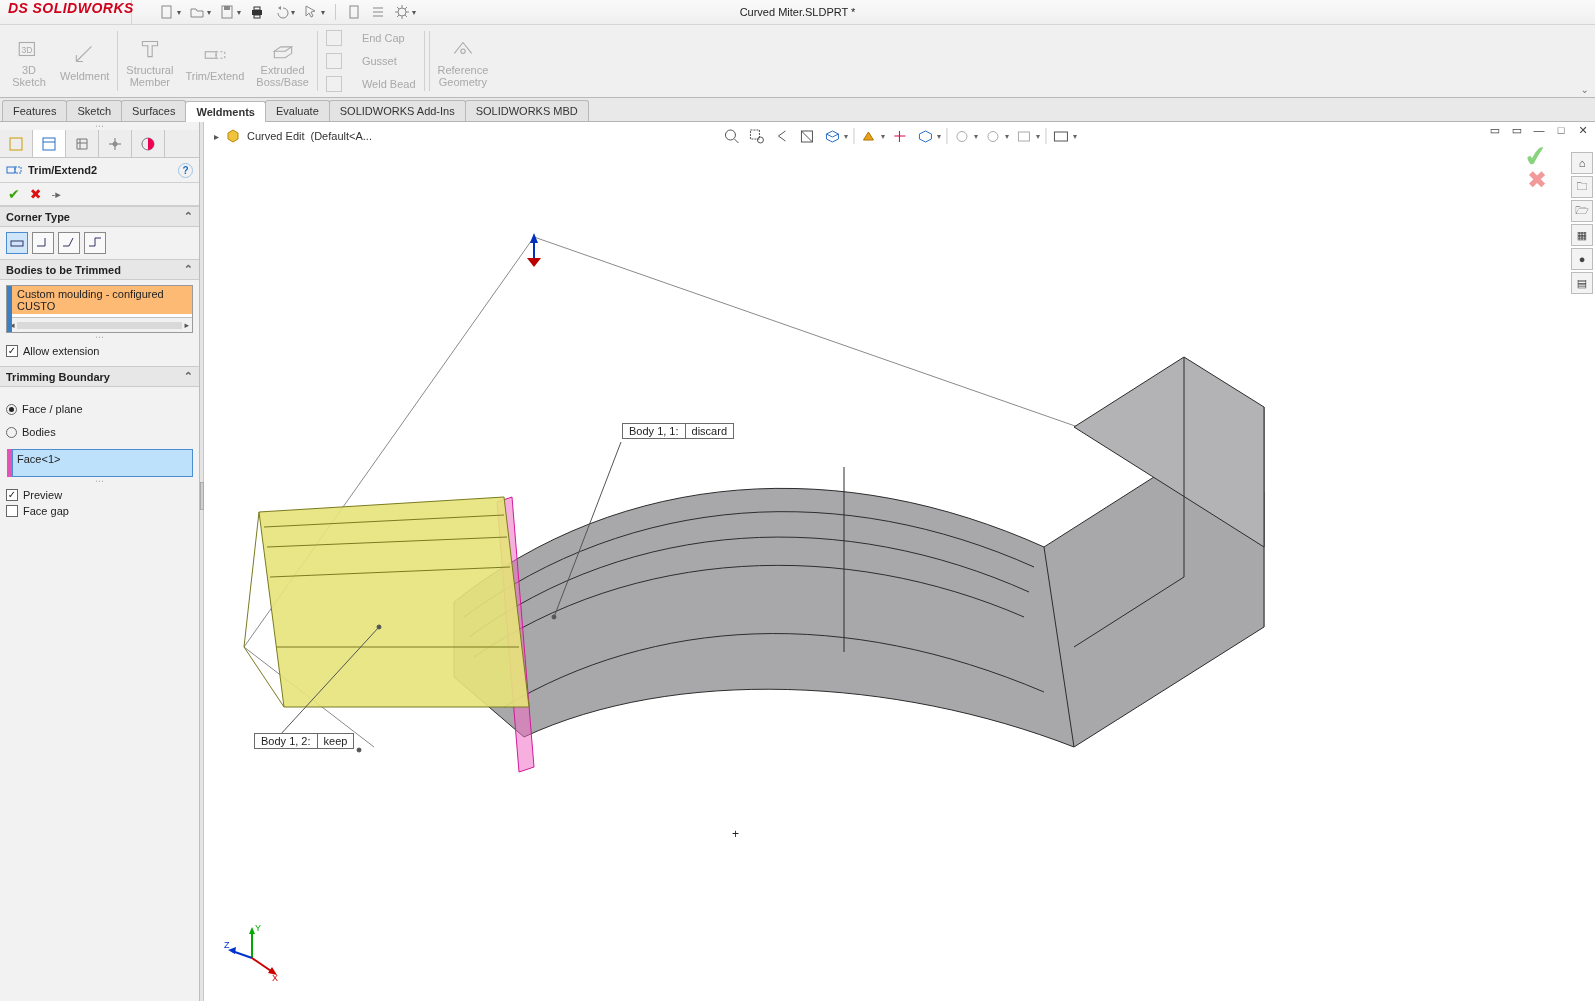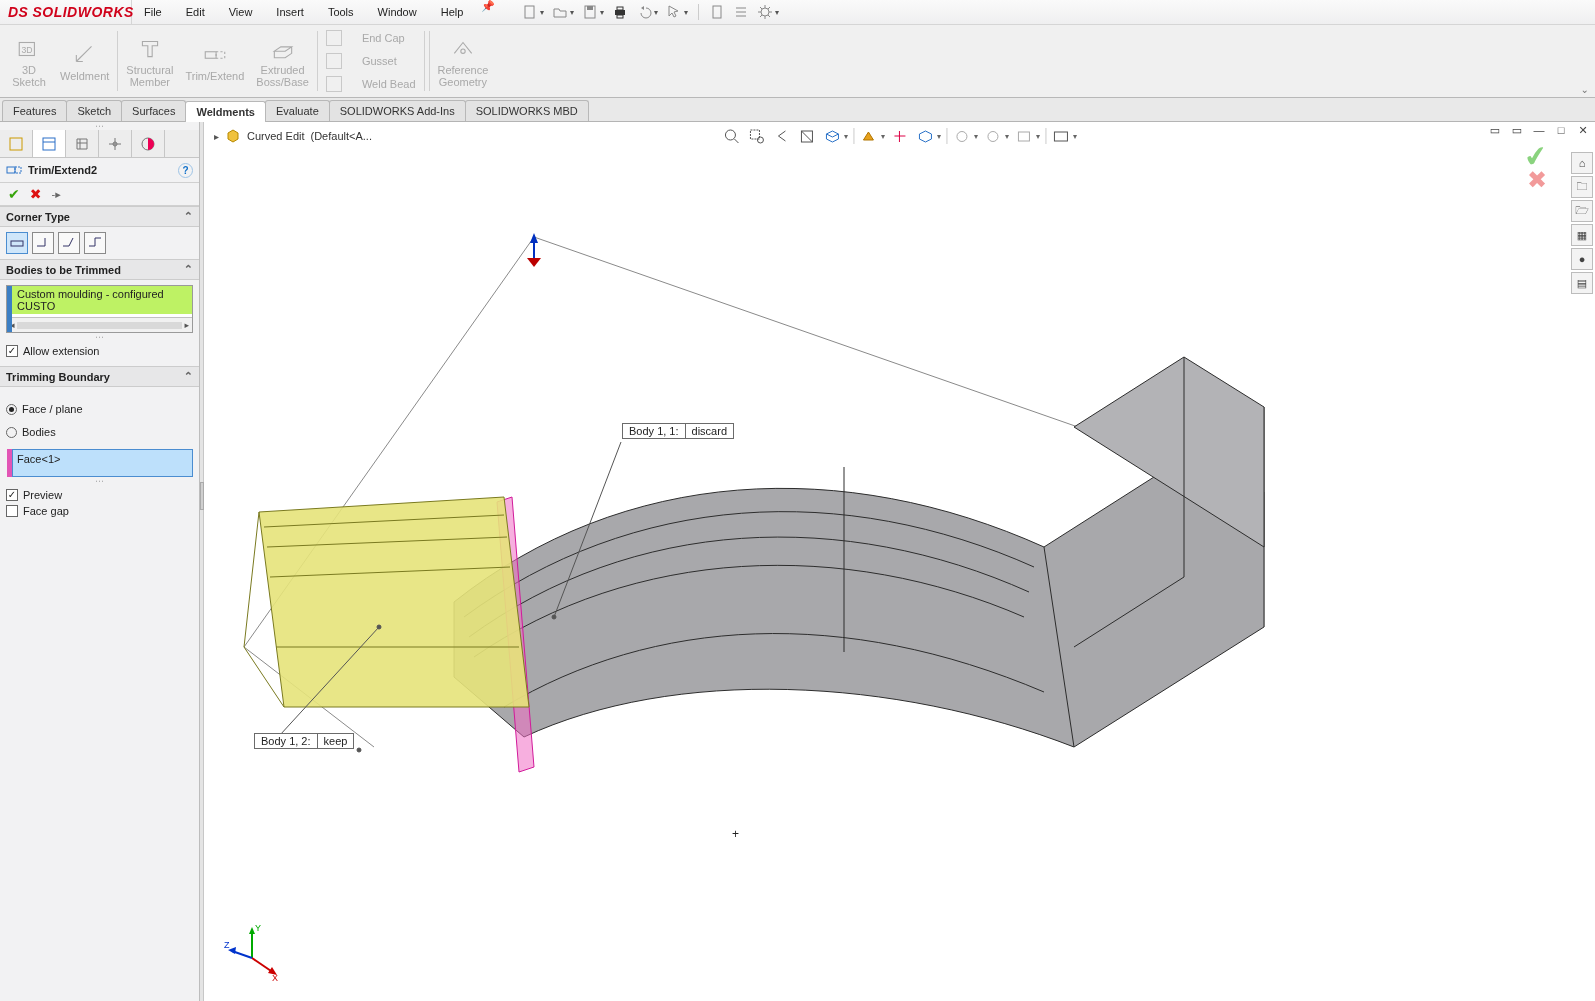--- a/index.html
+++ b/index.html
@@ -1,20 +1,20 @@
 <!DOCTYPE html>
 <html><head>
 <meta charset="utf-8">
 <style>
 html,body{margin:0;padding:0;font-family:"Segoe UI",Tahoma,sans-serif;font-size:11px;color:#222;background:#fff;width:1595px;height:1001px;overflow:hidden}
 *{box-sizing:border-box}
 svg{display:block}
 
 .top-bar{height:25px;display:flex;align-items:center;border-bottom:1px solid #d5d5d5;background:linear-gradient(#fafafa,#efeff0);position:relative}
-.sw-logo{width:132px;height:25px;display:flex;align-items:center;padding-left:8px;font-weight:bold;font-style:italic;color:#d0021b;font-size:14px;letter-spacing:.5px;border-right:1px solid #d5d5d5}
+.sw-logo{width:132px;height:25px;display:flex;padding-left:8px;font-weight:bold;font-style:italic;color:#d0021b;font-size:14px;letter-spacing:.5px;border-right:1px solid #d5d5d5}
 .sw-logo .ds{color:#d0021b;margin-right:4px;font-weight:900}
 .menu{display:flex}
 .menu-item{padding:0 12px;height:25px;display:flex;align-items:center;cursor:default}
 .pin-icon{margin-left:6px;color:#1c74c0}
 .qat{display:flex;align-items:center;gap:4px;margin-left:25px;color:#555}
 .qat .sep{width:1px;height:16px;background:#ccc;margin:0 4px}
 .qat-btn{display:flex;align-items:center;gap:1px;padding:0 2px;height:20px}
 .qat-btn svg{width:16px;height:16px}
 .qat-btn .dd{font-size:8px;color:#555;margin-left:1px}
 .doc-title{position:absolute;left:0;right:0;text-align:center;pointer-events:none;color:#222}
@@ -48,21 +48,21 @@
 .cancel{color:#d11;font-size:14px}
 .pushpin{color:#666}
 .pm-section-h{display:flex;align-items:center;justify-content:space-between;background:#e7e7e8;border-top:1px solid #ccc;border-bottom:1px solid #ccc;padding:3px 6px;font-weight:bold;color:#222}
 .pm-section-h .chev{color:#666;font-size:11px}
 .pm-section-b{padding:5px 6px}
 .corner-types{display:flex;gap:4px}
 .ct-btn{width:22px;height:22px;border:1px solid #8a8a8a;background:#f9f9f9;display:flex;align-items:center;justify-content:center}
 .ct-btn.sel{background:#cfe6fa;border-color:#4b8dd0}
 .trim-list{border:1px solid #9a9a9a;background:#fff;padding:0;height:48px;position:relative;display:flex;flex-direction:column}
 .trim-list .handle{width:5px;background:#3c7fc4;position:absolute;left:0;top:0;bottom:0}
-.trim-list .item{padding:2px 4px 2px 10px;background:#bef264}
+.trim-list .item{padding:2px 4px 2px 10px;background:#fdba74}
 .trim-list .scroll{margin-top:auto;height:15px;border-top:1px solid #c0c0c0;display:flex;align-items:center;justify-content:space-between;padding:0 3px;color:#555;background:#f1f1f1;font-size:9px}
 .chk{display:flex;align-items:center;gap:5px;margin:4px 0}
 .chk .box{width:12px;height:12px;border:1px solid #666;background:#fff;display:flex;align-items:center;justify-content:center;font-size:10px;line-height:10px;color:#222}
 .radio{display:flex;align-items:center;gap:5px;margin:11px 0}
 .radio .dot{width:11px;height:11px;border:1px solid #666;border-radius:50%;display:flex;align-items:center;justify-content:center}
 .radio .dot .fill{width:5px;height:5px;border-radius:50%;background:#222}
 .face-sel{border:1px solid #4b8dd0;background:#bde0fb;padding:3px 4px;margin-top:4px;height:28px;position:relative}
 .face-sel .handle{width:5px;background:#e255b5;position:absolute;left:-6px;top:-1px;bottom:-1px}
 .dragbar{width:4px;background:#e4e4e4;border-right:1px solid #c7c7c7;position:relative}
 .dragbar .nub{position:absolute;top:360px;width:4px;height:28px;background:#cfcfcf;border:1px solid #aaa}
@@ -88,44 +88,20 @@
 .triad{position:absolute;left:18px;bottom:18px}
 </style>
 </head>
 <body>
 
 <div class="top-bar">
   <div class="sw-logo">
     <span class="ds">DS</span>
     <span>SOLIDWORKS</span>
   </div>
-  <div class="menu">
-    <div class="menu-item">
-        <span>File</span>
-      </div>
-    <div class="menu-item">
-        <span>Edit</span>
-      </div>
-    <div class="menu-item">
-        <span>View</span>
-      </div>
-    <div class="menu-item">
-        <span>Insert</span>
-      </div>
-    <div class="menu-item">
-        <span>Tools</span>
-      </div>
-    <div class="menu-item">
-        <span>Window</span>
-      </div>
-    <div class="menu-item">
-        <span>Help</span>
-      </div>
-    <span class="pin-icon">📌</span>
-  </div>
   <div class="qat">
     <div class="qat-btn">
         <svg viewBox="0 0 16 16">
           <rect x="3" y="2" width="9" height="12" fill="none" stroke="#888"></rect>
         </svg>
         <span class="dd">▾</span>
       </div>
     <div class="qat-btn">
         <svg viewBox="0 0 16 16">
           <path d="M2 5h5l1 2h6v6H2z" fill="none" stroke="#888"></path>
@@ -171,20 +147,21 @@
         </svg>
       </div>
     <div class="qat-btn">
         <svg viewBox="0 0 16 16">
           <circle cx="8" cy="8" r="4" fill="none" stroke="#888"></circle>
           <path d="M8 1v3M8 12v3M1 8h3M12 8h3M3 3l2 2M11 11l2 2M13 3l-2 2M5 11l-2 2" stroke="#888"></path>
         </svg>
         <span class="dd">▾</span>
       </div>
   </div>
+  <div class="doc-title">Curved Miter.SLDPRT *</div>
 </div>
 
 <div class="ribbon">
   <div class="ribbon-big disabled">
     <div class="ico">
         <svg viewBox="0 0 24 24">
           <rect x="3" y="6" width="14" height="12" fill="none" stroke="#aaa"></rect>
           <text x="5" y="16" font-size="8" fill="#aaa">3D</text>
         </svg>
       </div>

